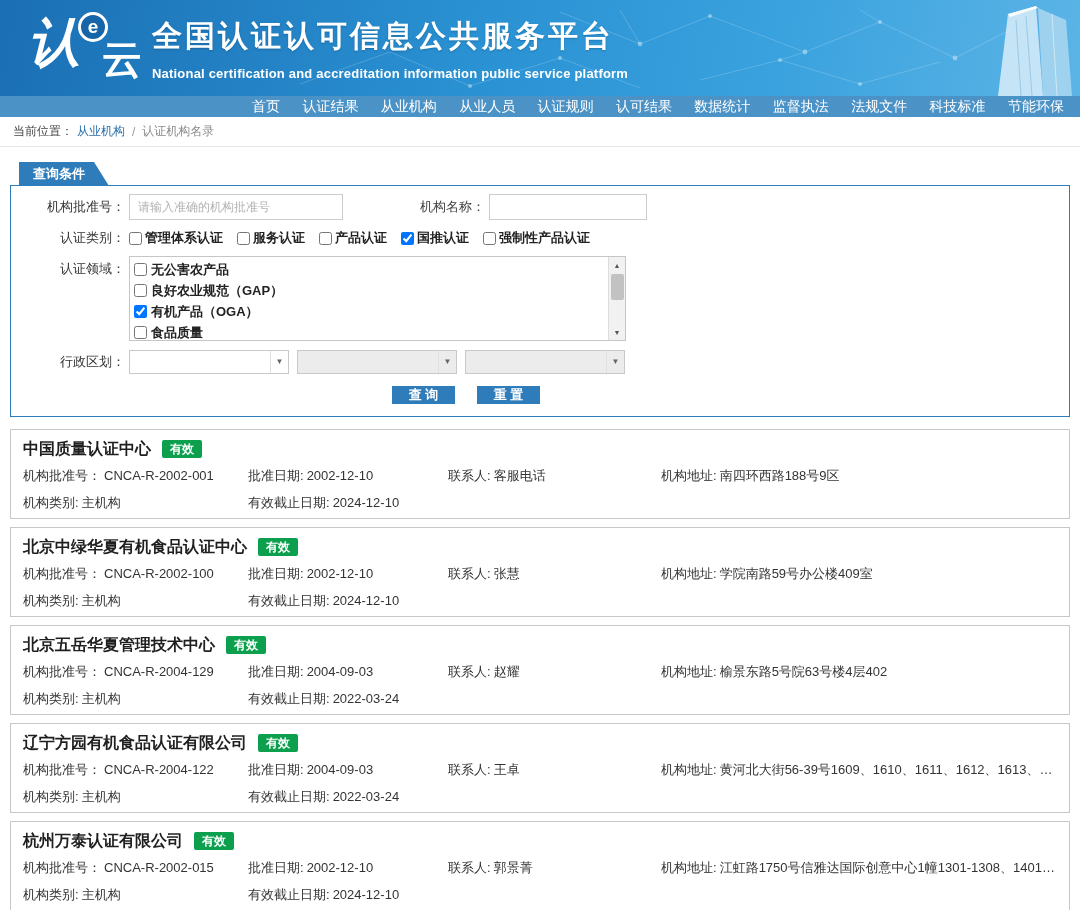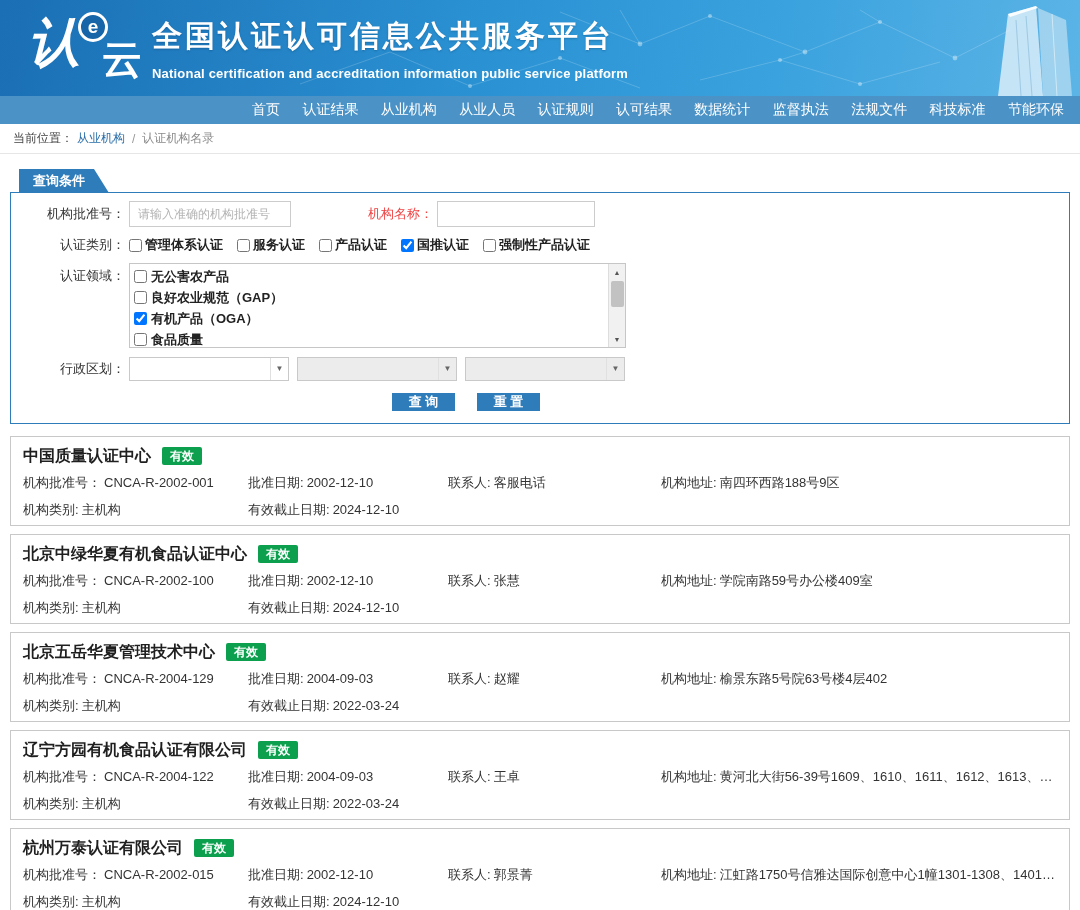--- a/index.html
+++ b/index.html
@@ -14,44 +14,44 @@
   .logo-ren { font-size:52px; font-weight:bold; font-style:italic; line-height:1.1; }
   .logo-e { width:30px; height:30px; border:3px solid #fff; border-radius:50%;
     background:#1565a8; display:flex; align-items:center; justify-content:center;
     font-size:19px; font-weight:bold; margin:-2px -6px 0 -2px; position:relative; z-index:1; }
   .logo-yun { font-size:40px; font-weight:bold; margin-top:18px; }
   .hdr-titles { position:absolute; left:152px; top:16px; color:#fff; z-index:2; }
   .hdr-title { font-size:30px; font-weight:bold; letter-spacing:3px; text-shadow:0 1px 2px rgba(0,60,110,.35); }
   .hdr-sub { font-size:13px; font-weight:bold; margin-top:9px; letter-spacing:.2px; }
 
   
-  .nav { height:28px; background:#4b92c6; display:flex; align-items:center;
+  .nav { height:21px; background:#4b92c6; display:flex; align-items:center;
     justify-content:space-between; padding:0 16px 0 252px; }
   .nav-item { color:#fff; font-size:14px; white-space:nowrap; cursor:pointer; }
 
   
   .breadcrumb { height:30px; display:flex; align-items:center; padding:0 13px;
     font-size:12px; color:#444; border-bottom:1px solid #e6e6e6; background:#fff; gap:4px; }
   .bc-link { color:#2a6ea8; cursor:pointer; }
   .bc-sep { color:#999; margin:0 3px; }
   .bc-current { color:#8a8a8a; }
 
   
   .query-section { margin:38px 10px 12px; border:1px solid #2e7cba; position:relative;
     padding:8px 0 4px; background:#fff; }
   .query-tab { position:absolute; top:-24px; left:8px; height:24px; background:#2e7cba;
     color:#fff; font-size:13px; font-weight:bold; line-height:24px; padding:0 24px 0 14px;
     clip-path:polygon(0 0, calc(100% - 15px) 0, 100% 100%, 0 100%); }
   .f-row { display:flex; align-items:center; margin-bottom:9px; }
   .f-row.top { align-items:flex-start; }
   .f-label { width:118px; min-width:118px; text-align:right; font-size:13px; color:#333; padding-right:4px; }
   .f-row.top .f-label { padding-top:4px; }
-  input.text { width:162px; height:26px; border:1px solid #ccc; padding:0 8px; font-size:12px; color:#333; outline:none; }
+  input.text { width:214px; height:26px; border:1px solid #ccc; padding:0 8px; font-size:12px; color:#333; outline:none; }
   input.text::placeholder { color:#b3b3b3; }
-  .f-label2 { width:146px; min-width:146px; text-align:right; font-size:13px; color:#ef4444; padding-right:4px; }
+  .f-label2 { width:146px; min-width:146px; text-align:right; font-size:13px; color:#404040; padding-right:4px; }
   input.text.short { width:158px; }
   .chk-group { display:flex; align-items:center; margin-right:14px; }
   .chk-group input { margin-right:3px; }
   .chk-label { font-size:13px; font-weight:bold; color:#222; }
   .listbox { width:497px; height:85px; border:1px solid #c6c6c6; position:relative;
     overflow:hidden; padding:2px 30px 0 2px; background:#fff; }
   .list-item { height:21px; display:flex; align-items:center; cursor:pointer; }
   .list-item input { margin:0 4px 0 2px; }
   .list-label { font-size:13px; font-weight:bold; color:#222; white-space:nowrap; }
   .lb-scroll { position:absolute; top:0; right:0; bottom:0; width:17px; background:#f1f1f1;

